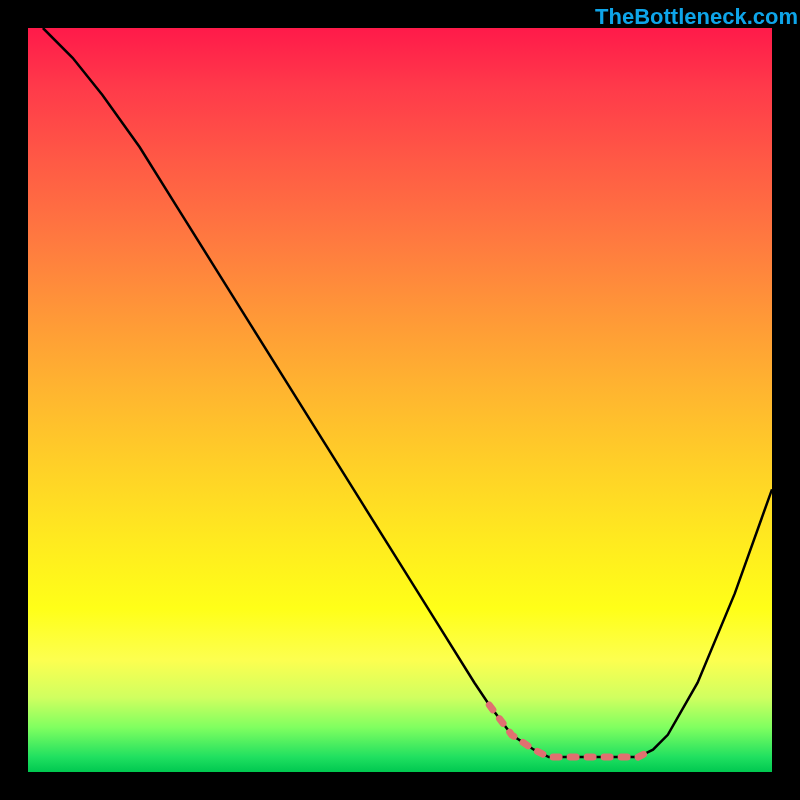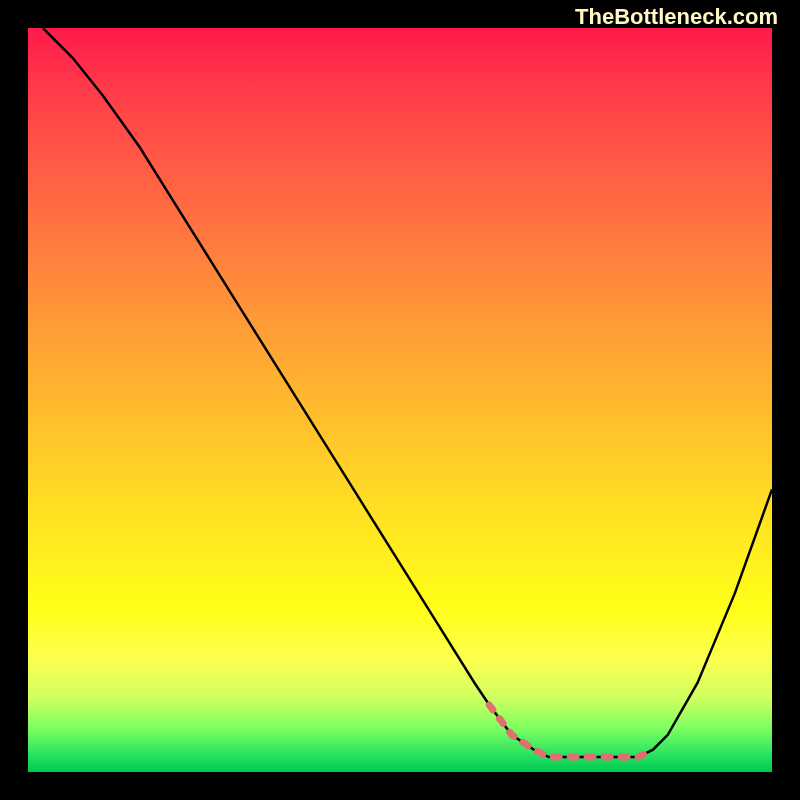--- a/index.html
+++ b/index.html
@@ -10,22 +10,22 @@
   body {
     width: 800px;
     height: 800px;
     background: #000;
     position: relative;
     font-family: Arial, Helvetica, sans-serif;
   }
   .watermark {
     position: absolute;
     top: 4px;
-    right: 22px;
-    color: #fef9c3;
+    right: 2px;
+    color: #0ea5e9;
     font-size: 22px;
     font-weight: bold;
     z-index: 10;
   }
   .plot-area {
     position: absolute;
     top: 28px;
     left: 28px;
     width: 744px;
     height: 744px;

